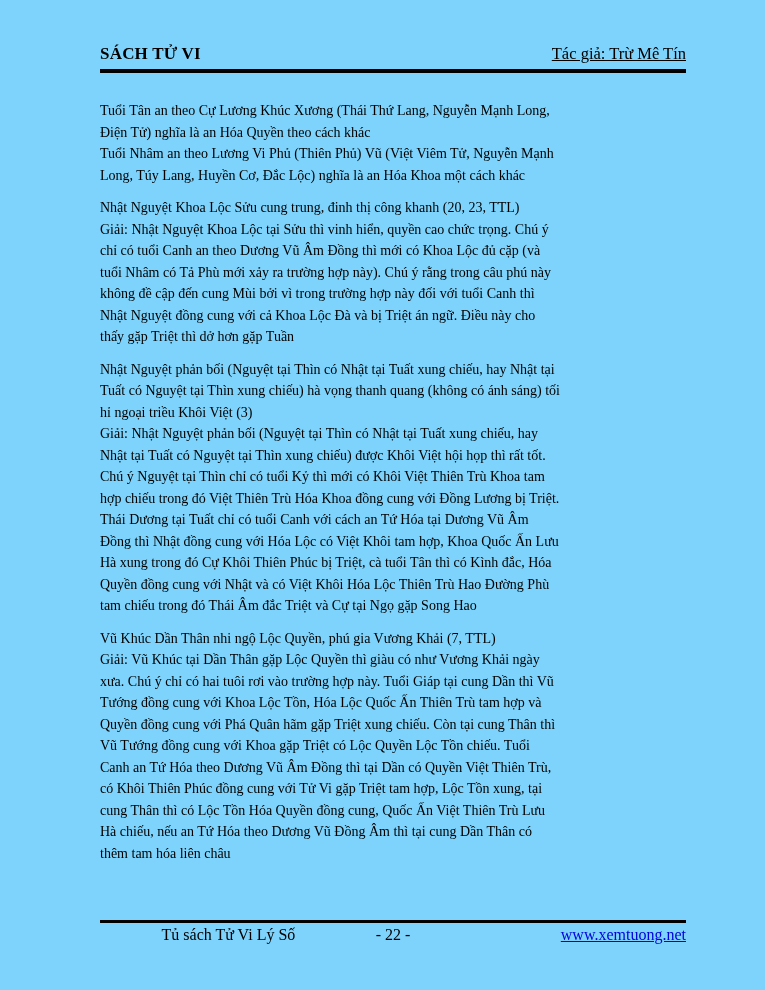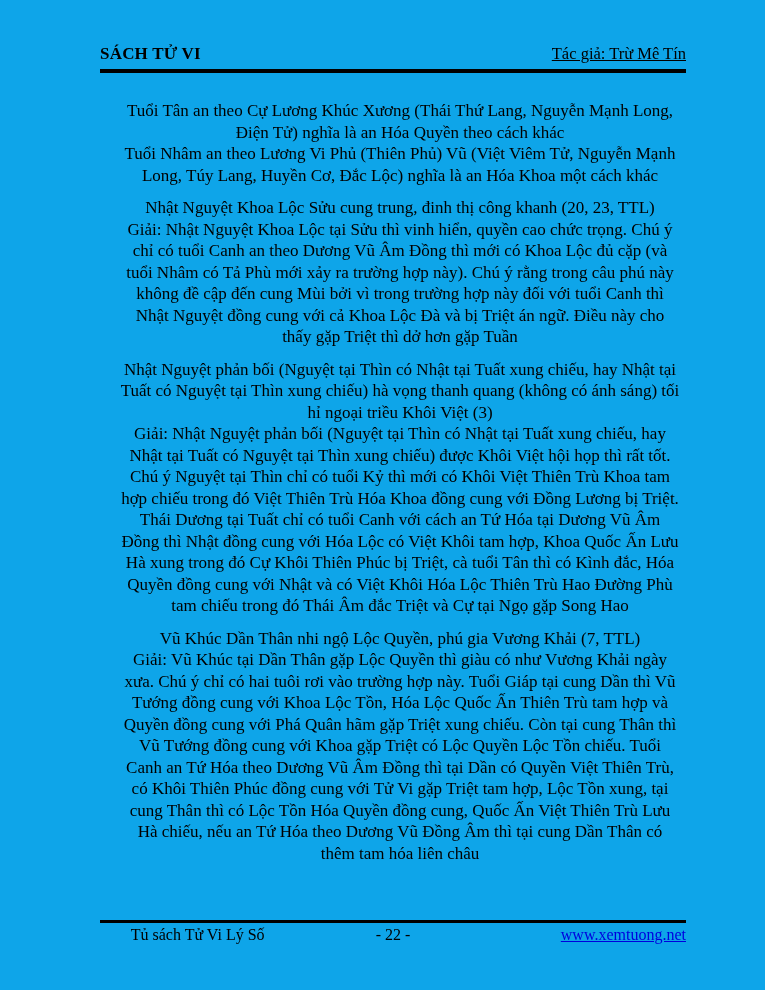--- a/index.html
+++ b/index.html
@@ -11,21 +11,21 @@
     width: 765px;
     height: 990px;
     position: relative;
     font-family: "Liberation Serif", "DejaVu Serif", serif;
     color: #000000;
     overflow: hidden;
   }
   .page {
     position: absolute;
     inset: 0;
-    background: #0ea5e9;
+    background: #7dd3fc;
   }
   .header {
     position: absolute;
     top: 44px;
     left: 100px;
     width: 586px;
     display: flex;
     justify-content: space-between;
     align-items: flex-end;
     padding-bottom: 5px;
@@ -38,42 +38,42 @@
   }
   .header .author {
     font-size: 16.5px;
     text-decoration: underline;
   }
   .doc-body {
     position: absolute;
     top: 100px;
     left: 100px;
     width: 600px;
-    font-size: 17px;
+    font-size: 14px;
     line-height: 21.5px;
-    text-align: center;
+    text-align: left;
   }
   .doc-body p {
     margin: 0 0 11px 0;
     white-space: pre-line;
   }
   .footer {
     position: absolute;
     top: 920px;
     left: 100px;
     width: 586px;
     border-top: 3px solid #000000;
     padding-top: 3px;
     display: flex;
     align-items: baseline;
     font-size: 16px;
   }
   .footer .series {
     flex: 1;
-    text-align: center;
+    text-align: right;
   }
   .footer .page-num {
     flex: 1;
     text-align: center;
   }
   .footer .site {
     flex: 1;
     text-align: right;
   }
   .footer a.site-link {

